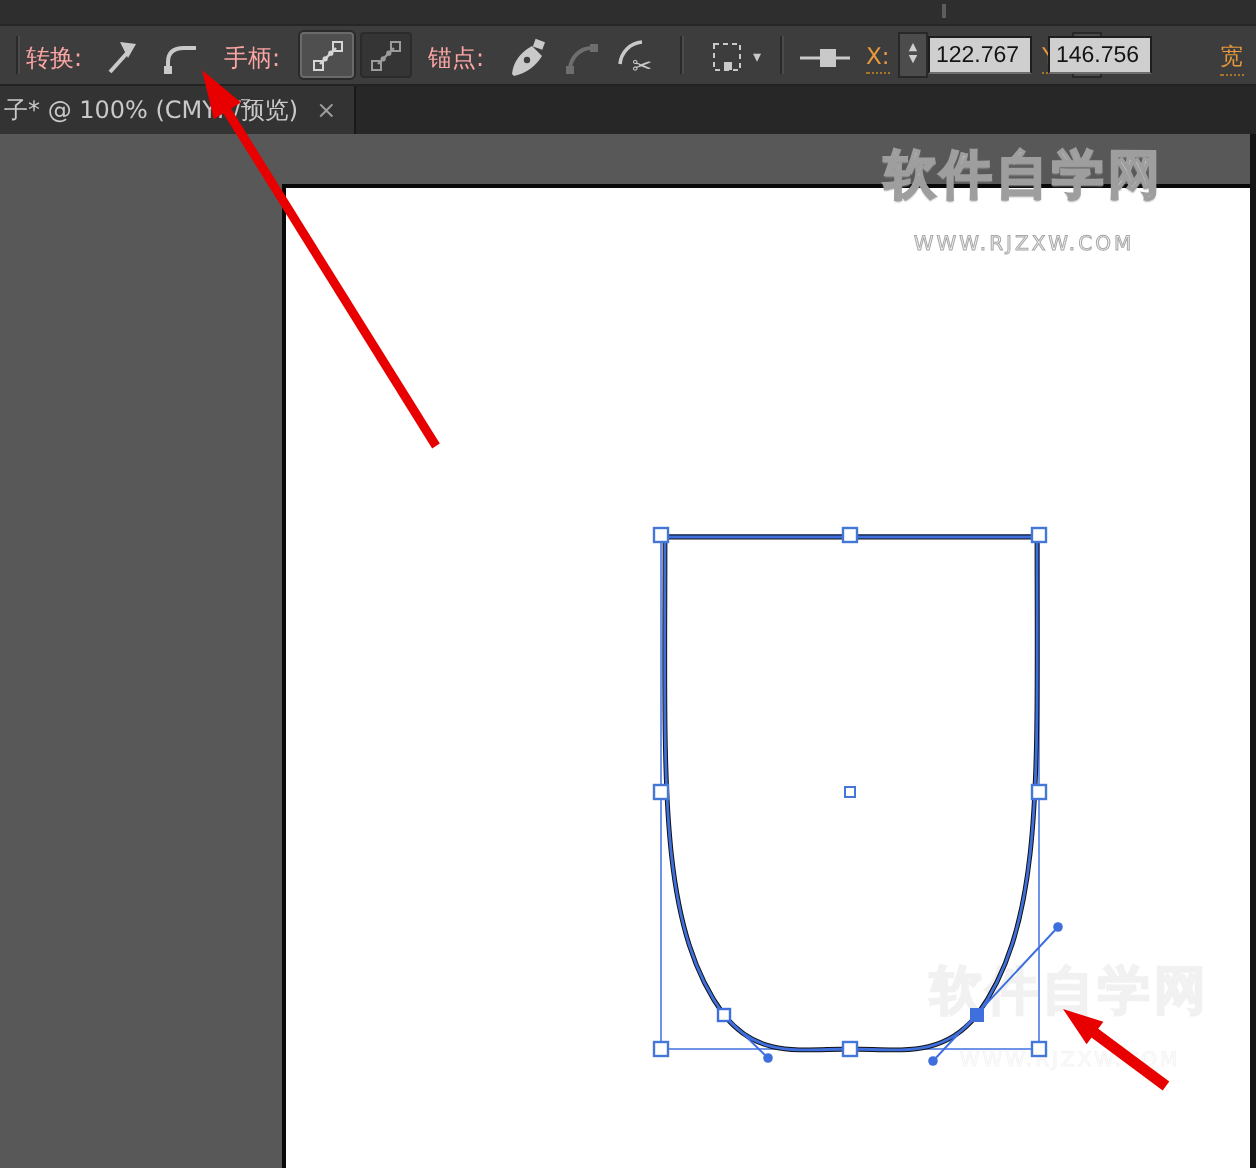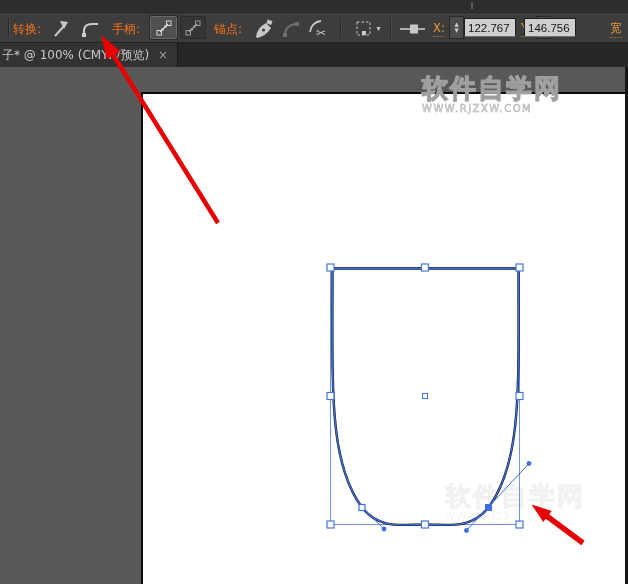--- a/index.html
+++ b/index.html
@@ -7,21 +7,21 @@
     width:628px;height:584px;position:relative;overflow:hidden;
     background:#2f2f2f;font-family:"DejaVu Sans","Liberation Sans",sans-serif;
     -webkit-user-select:none;
   }
   
   .top-band{height:12px;background:#2e2e2e;position:relative;border-bottom:1px solid #262626}
   .top-tick{position:absolute;left:471px;top:2px;width:2px;height:7px;background:#5d5d5d}
   
   .toolbar{height:29px;background:#3d3d3d;position:relative;border-bottom:1px solid #222}
   .vsep{position:absolute;top:5px;width:1px;height:19px;background:#2a2a2a;box-shadow:1px 0 0 #4b4b4b}
-  .tlabel{position:absolute;top:8px;font-size:12px;color:#f97316;white-space:nowrap}
+  .tlabel{position:absolute;top:8px;font-size:12px;color:#fca5a5;white-space:nowrap}
   .olabel{position:absolute;top:8px;font-size:11.5px;color:#e8993c;border-bottom:1px dotted #a87428;padding-bottom:1px;cursor:ew-resize;white-space:nowrap}
   .tbtn{position:absolute;display:flex;align-items:center;justify-content:center;cursor:pointer;border-radius:2px}
   .tbtn.toggled{background:#4f4f4f;border:1px solid #6a6a6a;box-shadow:0 0 0 1px #2a2a2a}
   .tbtn.plain{background:transparent;border:1px solid transparent}
   .tbtn.dark{background:#353535;border:1px solid #2b2b2b}
   .spin{position:absolute;width:13px;height:21px;background:#4c4c4c;border:1px solid #282828;
         display:flex;flex-direction:column;align-items:center;justify-content:center;gap:1px;cursor:pointer}
   .spin span{font-size:5.5px;line-height:1;color:#cfcfcf}
   .num-field{position:absolute;width:44px;height:17px;background:#cfcfcf;color:#141414;
         border:1px solid #1e1e1e;border-bottom-color:#6d6d6d;font-size:11.5px;padding:0 3px;
@@ -30,24 +30,24 @@
   
   .tab-bar{height:24px;background:#272727;display:flex;align-items:stretch}
   .doc-tab{display:flex;align-items:center;background:#333;border-right:1px solid #191919;padding:0 9px 0 2px;cursor:pointer}
   .tab-title{font-size:12px;color:#c9c9c9;white-space:nowrap}
   .tab-close{margin-left:9px;color:#9c9c9c;font-size:12px;line-height:1;cursor:pointer}
   
   .canvas{position:relative;height:518px;background:#585858;overflow:hidden}
   .artboard{position:absolute;left:141px;top:25px;right:3px;bottom:-2px;background:#fff;
             border-top:2px solid #090909;border-left:2px solid #090909}
   .right-strip{position:absolute;right:0;top:0;width:3px;bottom:0;background:#161616}
-  .watermark{position:absolute;left:422px;top:8px;width:180px;text-align:left;z-index:6;pointer-events:none}
+  .watermark{position:absolute;left:422px;top:8px;width:180px;text-align:center;z-index:6;pointer-events:none}
   .wm-title{font-size:26px;font-weight:bold;letter-spacing:2px;line-height:1.05;color:#fbfbfb;
             -webkit-text-stroke:1px #9e9e9e;text-shadow:0 1px 1px #8f8f8f}
-  .wm-url{font-size:10px;letter-spacing:1.5px;margin-top:1px;color:#f0f0f0;-webkit-text-stroke:0.5px #a8a8a8}
+  .wm-url{font-size:10px;letter-spacing:1.5px;margin-top:15px;color:#f0f0f0;-webkit-text-stroke:0.5px #a8a8a8}
   .watermark.ghost{left:445px;top:416px;opacity:0.2;z-index:4}
   .watermark.ghost .wm-title{color:#fff;-webkit-text-stroke:1px #bdbdbd;text-shadow:none}
   .watermark.ghost .wm-url{color:#fff;-webkit-text-stroke:0.5px #c4c4c4}
   
   .overlay{position:absolute;left:0;top:0;z-index:40;pointer-events:none}
 </style>
 </head>
 <body>
 
 <div class="top-band">

